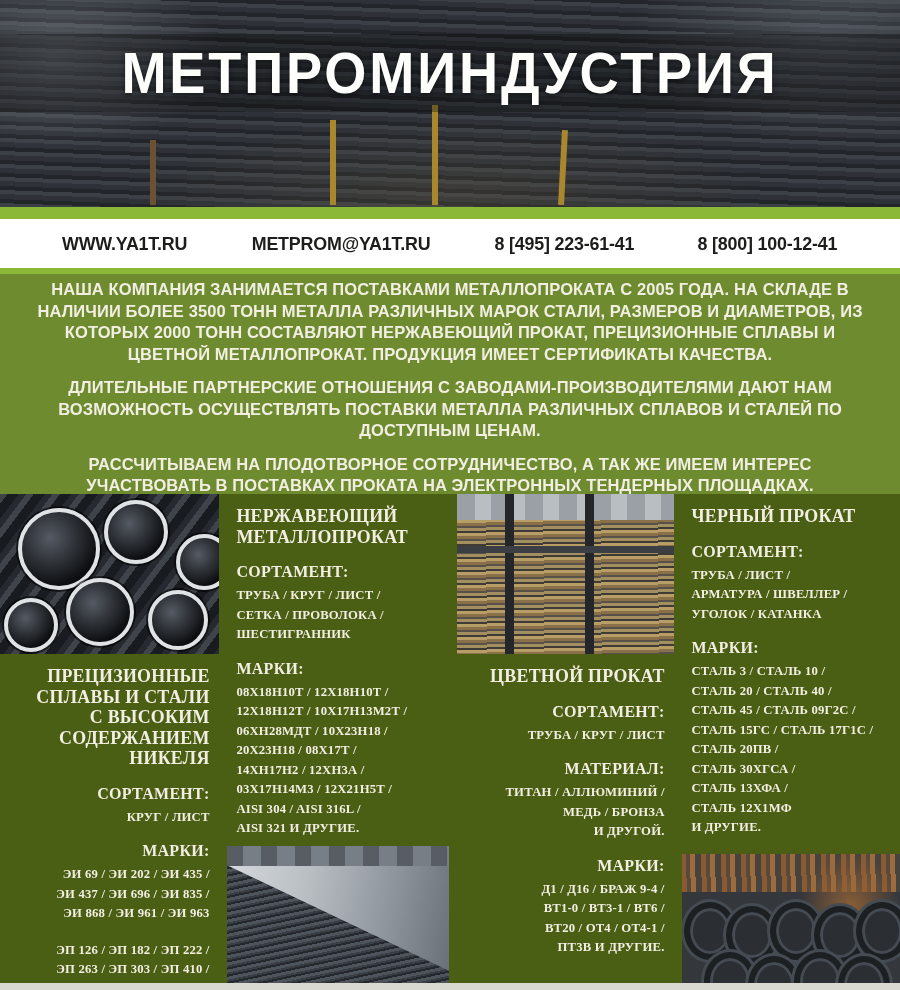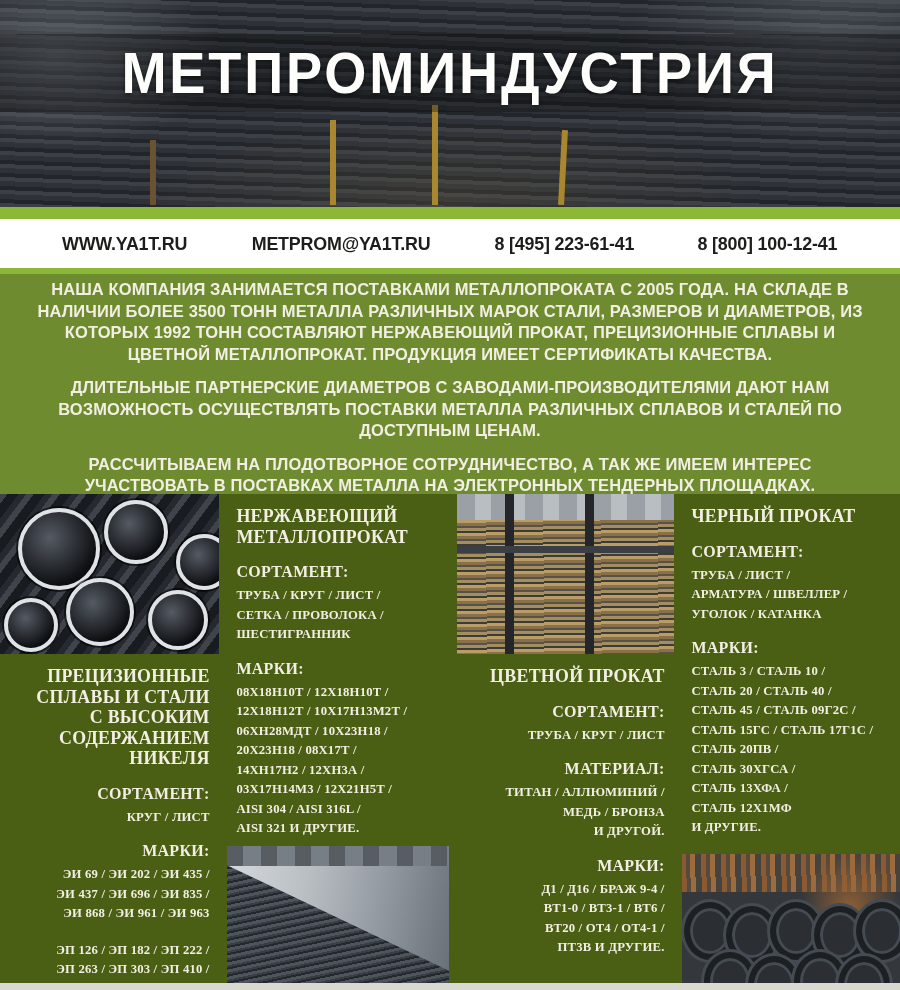--- a/index.html
+++ b/index.html
@@ -121,23 +121,23 @@
   <nav class="contacts">
     <span class="contact">WWW.YA1T.RU</span>
     <span class="contact">METPROM@YA1T.RU</span>
     <span class="contact">8 [495] 223-61-41</span>
     <span class="contact">8 [800] 100-12-41</span>
   </nav>
 
   <div class="stripe stripe-thin"></div>
 
   <section class="intro">
-    <p>НАША КОМПАНИЯ ЗАНИМАЕТСЯ ПОСТАВКАМИ МЕТАЛЛОПРОКАТА С 2005 ГОДА. НА СКЛАДЕ В НАЛИЧИИ БОЛЕЕ 3500 ТОНН МЕТАЛЛА РАЗЛИЧНЫХ МАРОК СТАЛИ, РАЗМЕРОВ И ДИАМЕТРОВ, ИЗ КОТОРЫХ 1992 ТОНН СОСТАВЛЯЮТ НЕРЖАВЕЮЩИЙ ПРОКАТ, ПРЕЦИЗИОННЫЕ СПЛАВЫ И ЦВЕТНОЙ МЕТАЛЛОПРОКАТ. ПРОДУКЦИЯ ИМЕЕТ СЕРТИФИКАТЫ КАЧЕСТВА.</p>
-    <p>ДЛИТЕЛЬНЫЕ ПАРТНЕРСКИЕ ДИАМЕТРОВ С ЗАВОДАМИ-ПРОИЗВОДИТЕЛЯМИ ДАЮТ НАМ ВОЗМОЖНОСТЬ ОСУЩЕСТВЛЯТЬ ПОСТАВКИ МЕТАЛЛА РАЗЛИЧНЫХ СПЛАВОВ И СТАЛЕЙ ПО ДОСТУПНЫМ ЦЕНАМ.</p>
-    <p>РАССЧИТЫВАЕМ НА ПЛОДОТВОРНОЕ СОТРУДНИЧЕСТВО, А ТАК ЖЕ ИМЕЕМ ИНТЕРЕС УЧАСТВОВАТЬ В ПОСТАВКАХ МЕТАЛЛА НА ЭЛЕКТРОННЫХ ТЕНДЕРНЫХ ПЛОЩАДКАХ.</p>
+    <p>НАША КОМПАНИЯ ЗАНИМАЕТСЯ ПОСТАВКАМИ МЕТАЛЛОПРОКАТА С 2005 ГОДА. НА СКЛАДЕ В НАЛИЧИИ БОЛЕЕ 3500 ТОНН МЕТАЛЛА РАЗЛИЧНЫХ МАРОК СТАЛИ, РАЗМЕРОВ И ДИАМЕТРОВ, ИЗ КОТОРЫХ 2000 ТОНН СОСТАВЛЯЮТ НЕРЖАВЕЮЩИЙ ПРОКАТ, ПРЕЦИЗИОННЫЕ СПЛАВЫ И ЦВЕТНОЙ МЕТАЛЛОПРОКАТ. ПРОДУКЦИЯ ИМЕЕТ СЕРТИФИКАТЫ КАЧЕСТВА.</p>
+    <p>ДЛИТЕЛЬНЫЕ ПАРТНЕРСКИЕ ОТНОШЕНИЯ С ЗАВОДАМИ-ПРОИЗВОДИТЕЛЯМИ ДАЮТ НАМ ВОЗМОЖНОСТЬ ОСУЩЕСТВЛЯТЬ ПОСТАВКИ МЕТАЛЛА РАЗЛИЧНЫХ СПЛАВОВ И СТАЛЕЙ ПО ДОСТУПНЫМ ЦЕНАМ.</p>
+    <p>РАССЧИТЫВАЕМ НА ПЛОДОТВОРНОЕ СОТРУДНИЧЕСТВО, А ТАК ЖЕ ИМЕЕМ ИНТЕРЕС УЧАСТВОВАТЬ В ПОСТАВКАХ ПРОКАТА НА ЭЛЕКТРОННЫХ ТЕНДЕРНЫХ ПЛОЩАДКАХ.</p>
   </section>
 
   <section class="grid">
 
     <div class="col col-right">
       <div class="photo pipes">
         <div class="ring r1"></div>
         <div class="ring r2"></div>
         <div class="ring r3"></div>
         <div class="ring r4"></div>

